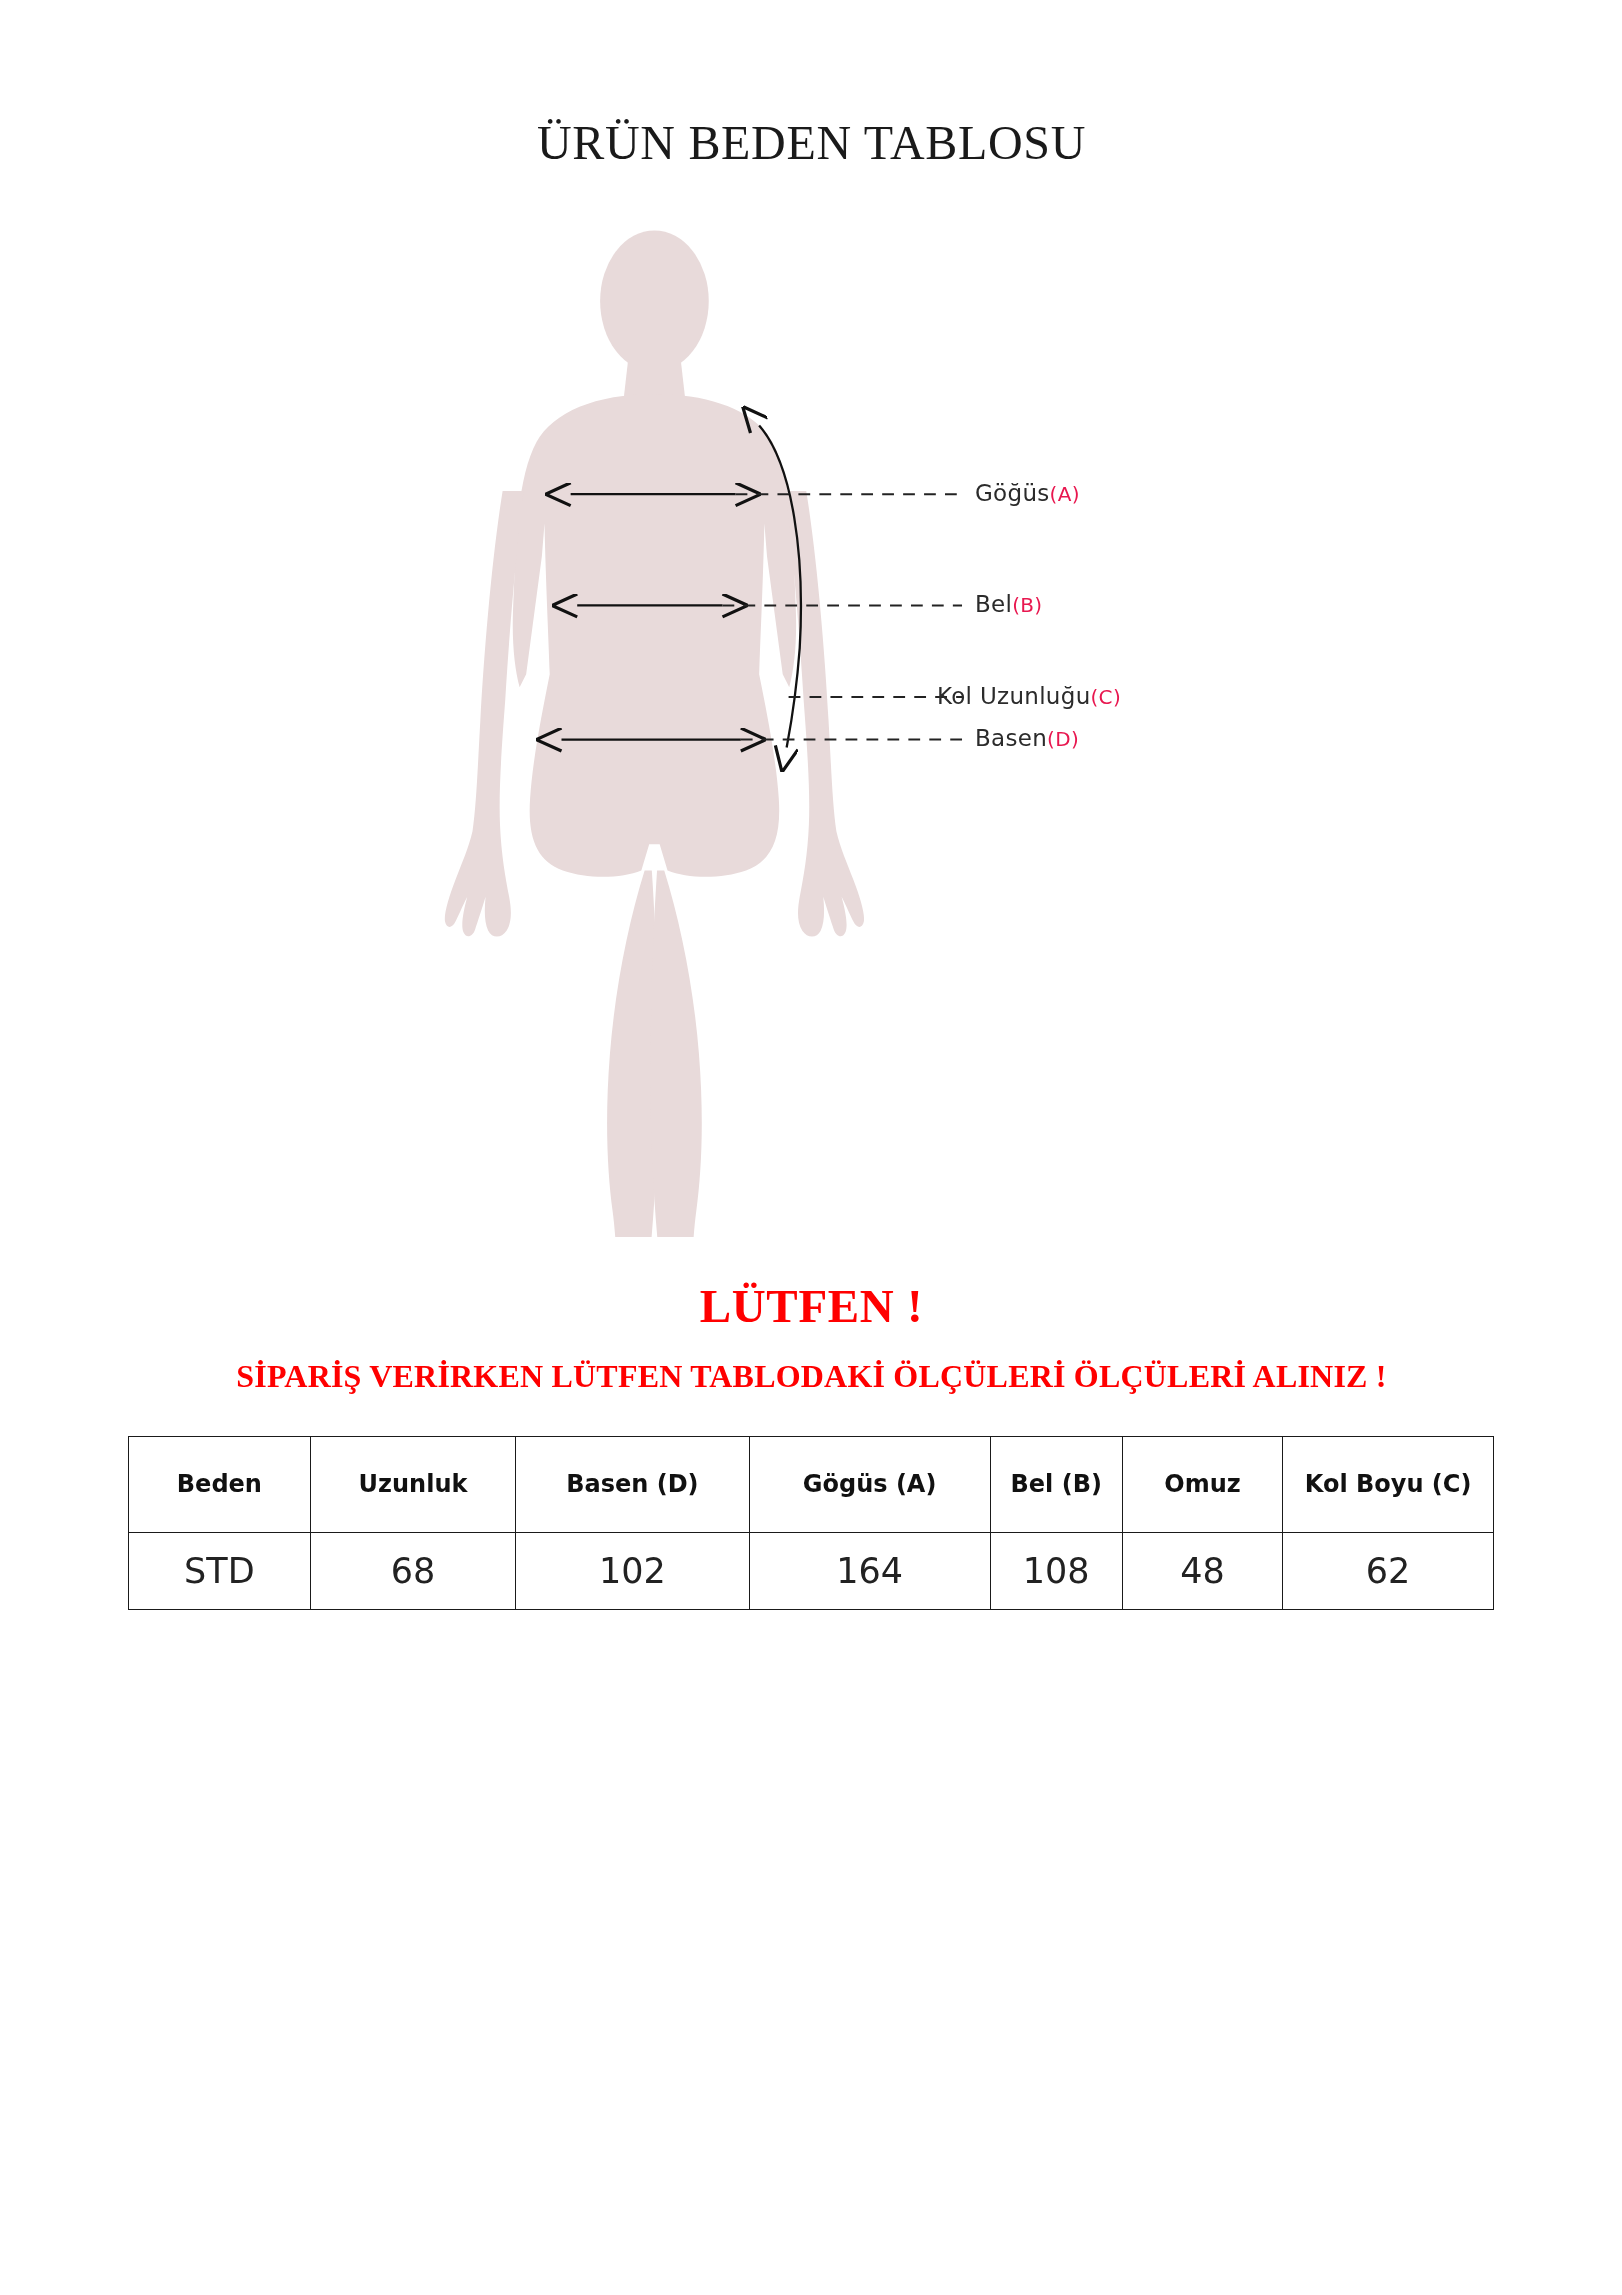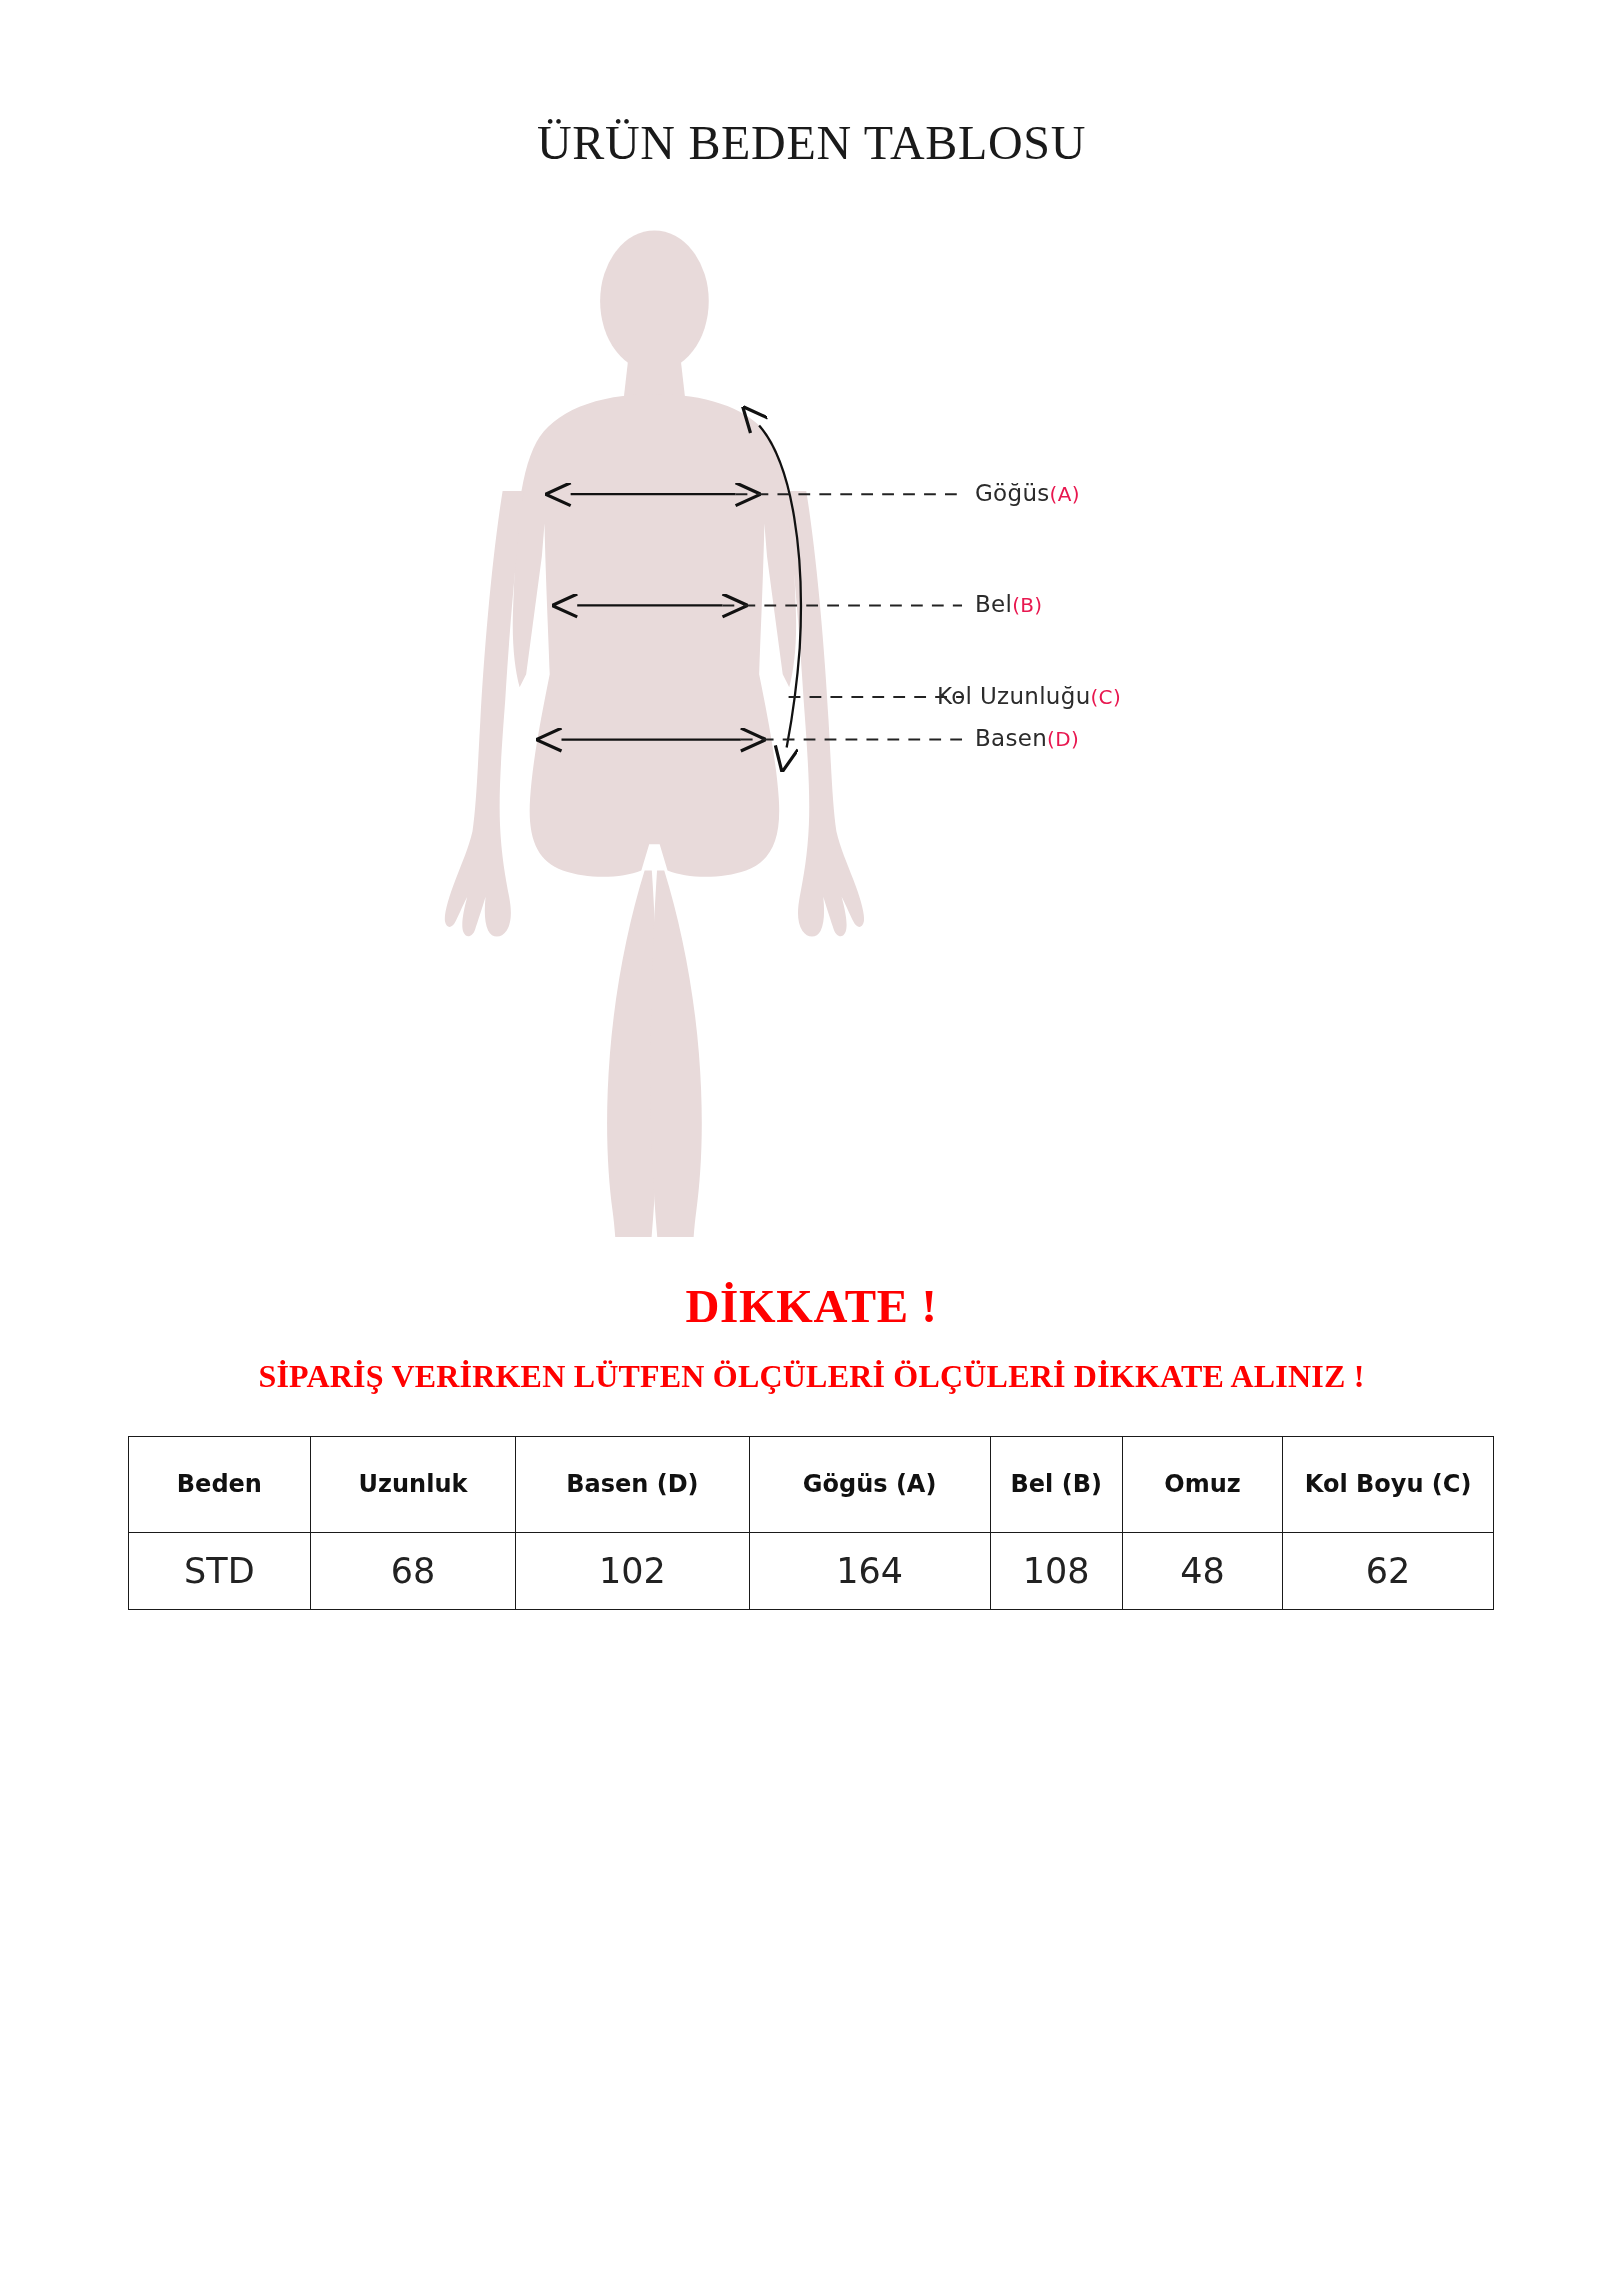--- a/index.html
+++ b/index.html
@@ -253,22 +253,22 @@
       <span>Bel</span><span class="code">(B)</span>
     </div>
     <div class="meas-label" style="left:937px; top:467px;">
       <span>Kol Uzunluğu</span><span class="code">(C)</span>
     </div>
     <div class="meas-label" style="left:975px; top:509px;">
       <span>Basen</span><span class="code">(D)</span>
     </div>
   </div>
 
-  <div class="onemli">DİKKATE !</div>
-  <div class="notice">SİPARİŞ VERİRKEN LÜTFEN ÖLÇÜLERİ ÖLÇÜLERİ DİKKATE ALINIZ !</div>
+  <div class="onemli">LÜTFEN !</div>
+  <div class="notice">SİPARİŞ VERİRKEN LÜTFEN TABLODAKİ ÖLÇÜLERİ ÖLÇÜLERİ ALINIZ !</div>
 
   <table class="size-table">
     <colgroup>
       <col class="col-beden">
         <col class="col-uzunluk">
         <col class="col-basen">
       <col class="col-gogus">
         <col class="col-bel">
         <col class="col-omuz">
         <col class="col-kol">

